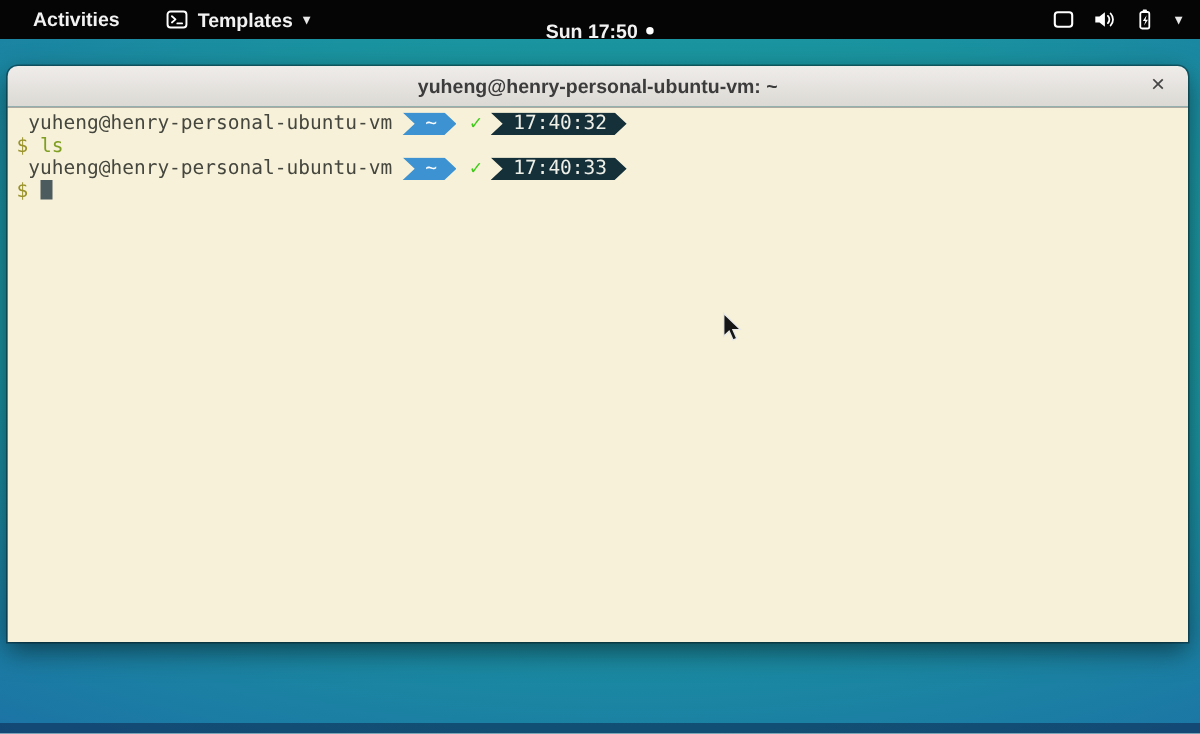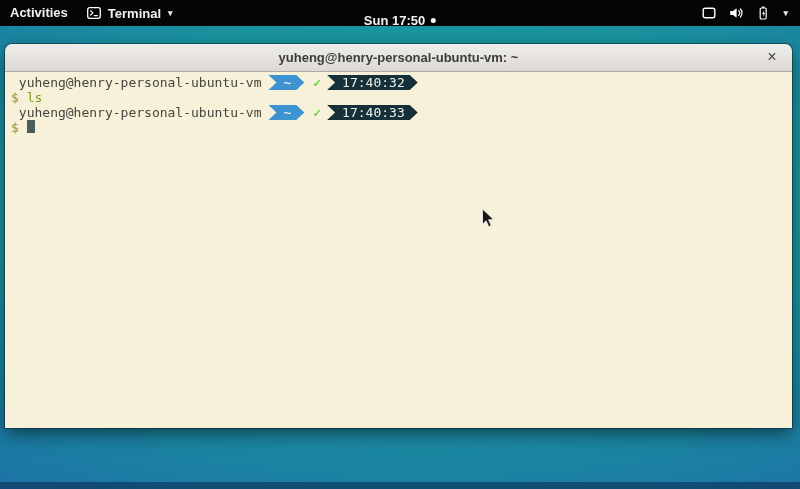--- a/index.html
+++ b/index.html
@@ -13,21 +13,21 @@
     content:"";position:absolute;left:0;right:0;bottom:0;height:7px;
     background:rgba(10,30,70,.5);pointer-events:none;
   }
 
   
   .topbar{
     position:absolute;left:0;top:0;width:800px;height:26px;
     background:var(--bar-bg,#050505);color:#f2f2f2;
     display:flex;align-items:center;font-size:13px;font-weight:700;
   }
-  .activities{padding:0 10px;height:26px;line-height:26px;}
+  .activities{padding:0 22px;height:26px;line-height:26px;}
   .appmenu{display:flex;align-items:center;gap:6px;padding:0 8px;height:26px;}
   .appmenu svg{display:block;}
   .caret{font-size:9px;line-height:26px;margin-left:1px;color:#e8e8e8;}
   .clock{
     position:absolute;left:50%;transform:translateX(-50%);top:0;height:41px;line-height:26px;
     display:flex;align-items:center;gap:6px;
   }
   .notifdot{width:5px;height:5px;border-radius:50%;background:#fff;display:inline-block;}
   .tray{position:absolute;right:6px;top:0;height:26px;display:flex;align-items:center;gap:11px;padding-right:6px;}
   .tray svg{display:block;}
@@ -80,21 +80,21 @@
 <div class="topbar">
   <div class="activities">Activities</div>
   <div class="appmenu">
     <span>
       <svg width="16" height="16" viewBox="0 0 16 16">
         <rect x="1.7" y="2.7" width="12.6" height="10.6" rx="2" fill="none" stroke="#fff" stroke-width="1.3"></rect>
         <path d="M4.6 5.8l2.4 2.1-2.4 2.1" fill="none" stroke="#fff" stroke-width="1.2" stroke-linecap="round" stroke-linejoin="round"></path>
         <line x1="8.2" y1="10.6" x2="11.4" y2="10.6" stroke="#fff" stroke-width="1.2" stroke-linecap="round"></line>
       </svg>
     </span>
-    <span>Terminal</span>
+    <span>Templates</span>
     <span class="caret">▾</span>
   </div>
   <div class="clock">
     <span>Sun 17:50</span>
     <span class="notifdot"></span>
   </div>
   <div class="tray">
     <span>
       <svg width="16" height="16" viewBox="0 0 16 16">
         <rect x="2.2" y="3.2" width="11.6" height="9.6" rx="2" fill="none" stroke="#fff" stroke-width="1.4"></rect>

